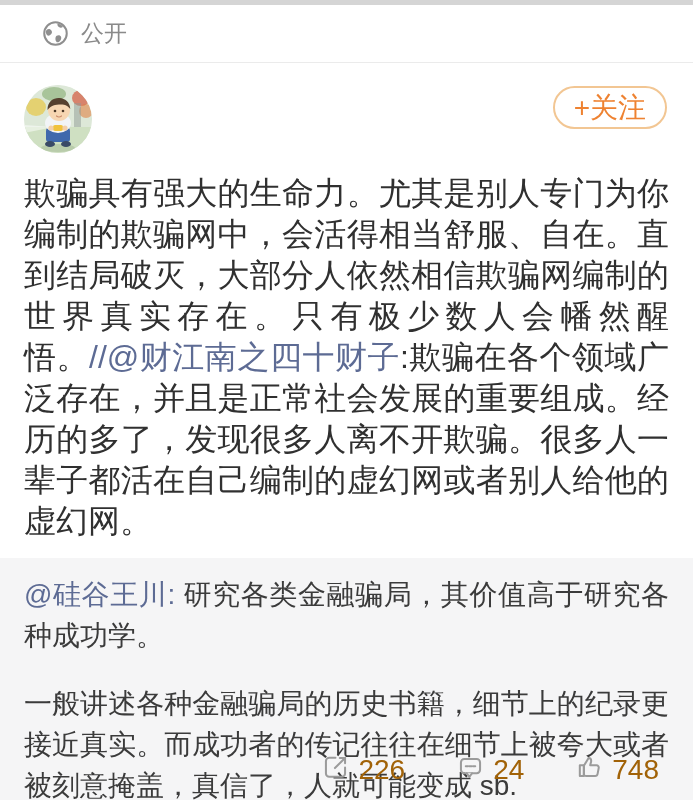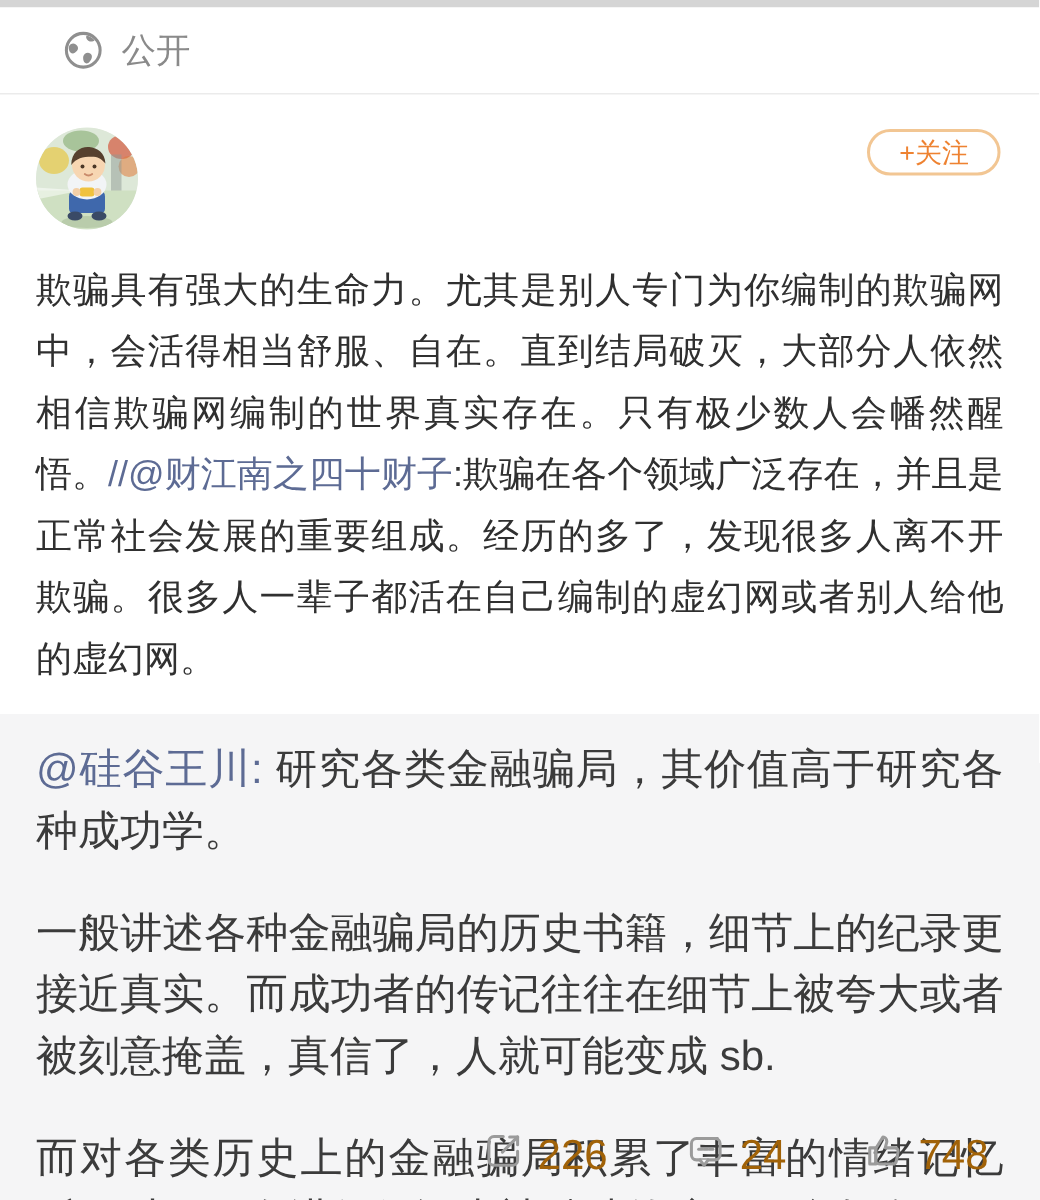--- a/index.html
+++ b/index.html
@@ -70,36 +70,36 @@
   .meta-line {
     margin-top: 10px;
     font-size: 19px;
     color: #9e9e9e;
     display: flex;
     gap: 10px;
   }
   .follow-btn {
     flex: 0 0 auto;
     margin-top: 1px;
-    height: 31px;
+    height: 43px;
     padding: 0 19px;
     background: #ffffff;
     border: 2px solid #f2c693;
     border-radius: 24px;
     color: #ee8231;
-    font-size: 18px;
+    font-size: 28px;
     font-family: "Liberation Sans", sans-serif;
     display: flex;
     align-items: center;
     cursor: pointer;
   }
   .post-content {
     flex: 0 0 auto;
     padding: 20px 24px 16px 24px;
-    font-size: 24px;
+    font-size: 32px;
     line-height: 41px;
     color: #303030;
     text-align: justify;
   }
   .mention {
     color: #5d6b94;
     cursor: pointer;
   }
   .quote-box {
     position: relative;

